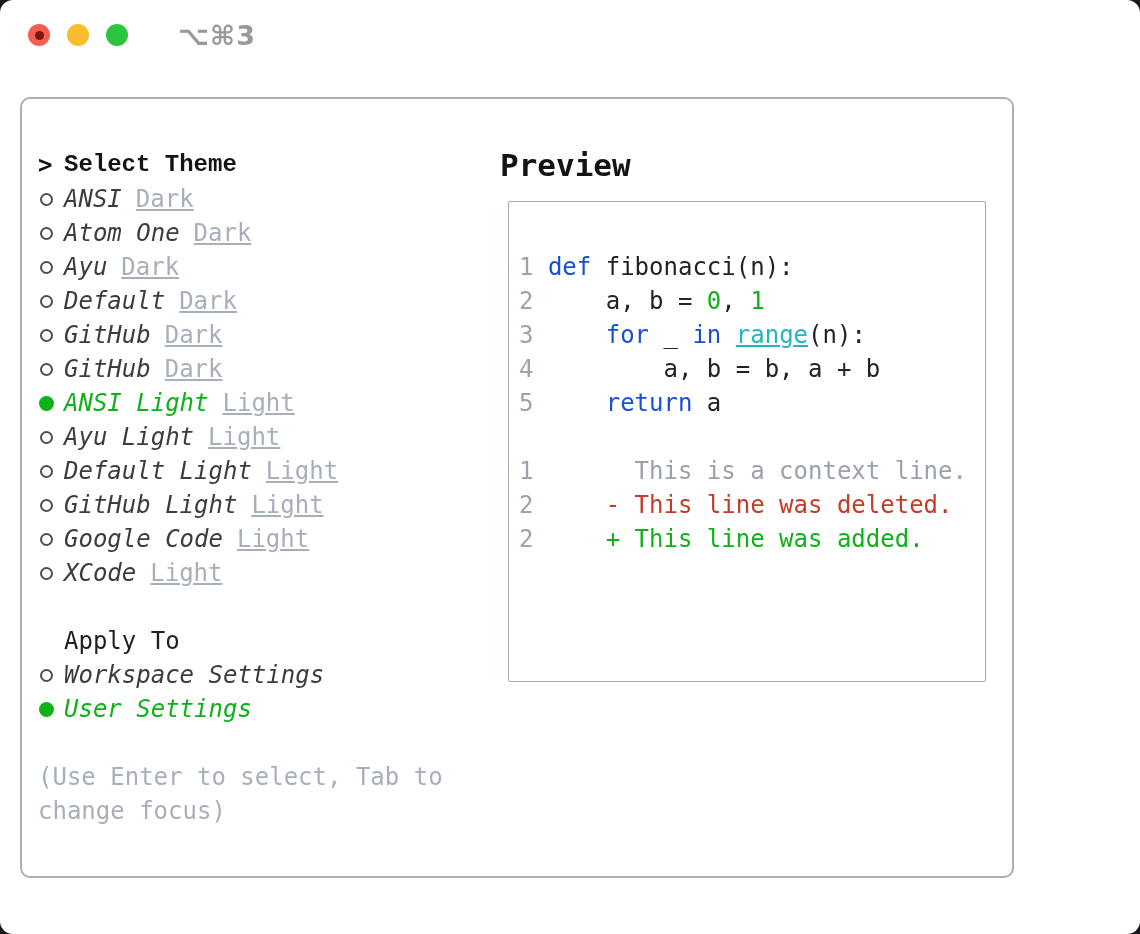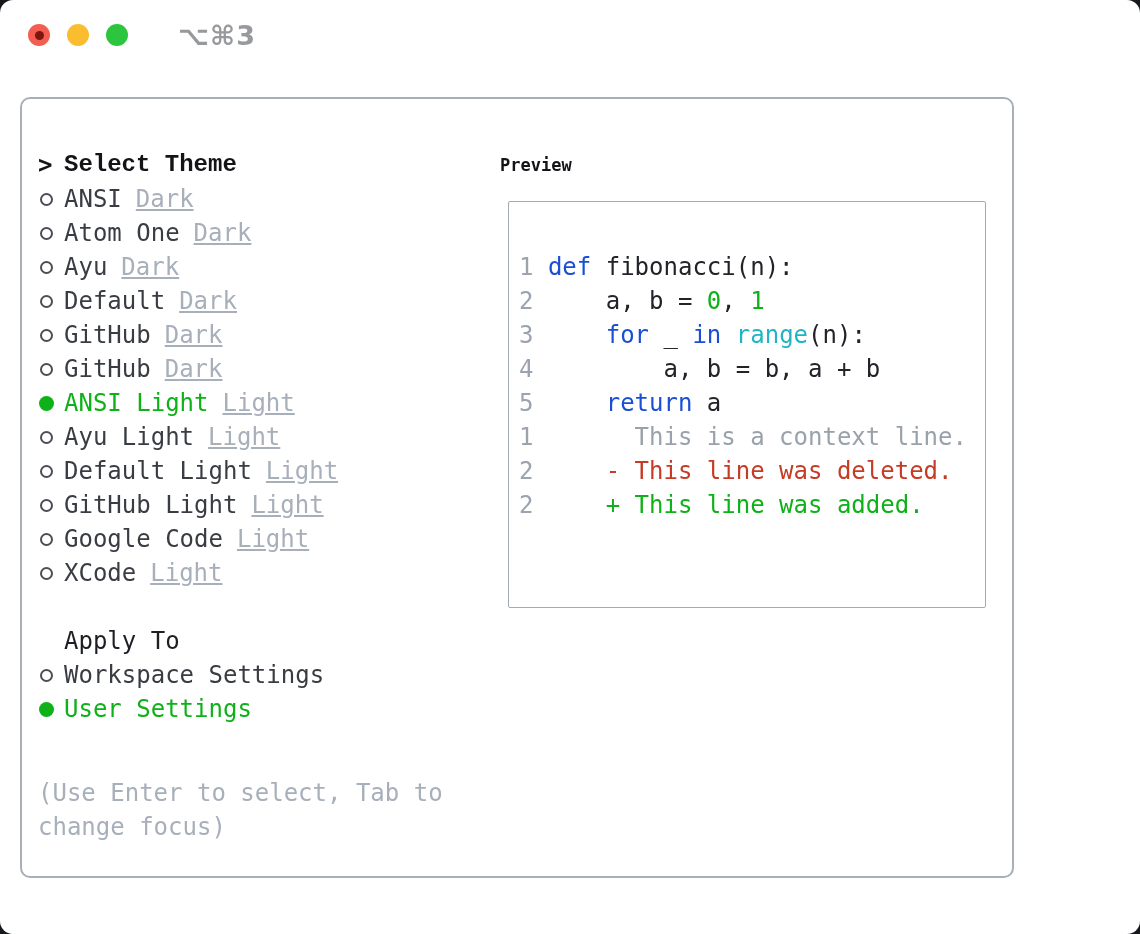--- a/index.html
+++ b/index.html
@@ -31,37 +31,37 @@
               font-size:24px; line-height:34px; }
   .row { display:flex; align-items:center; height:34px; white-space:pre; }
   .spacer { height:34px; }
   .marker { flex:0 0 26px; display:inline-flex; align-items:center; }
   .prompt { font-weight:bold; color:var(--titleBlack); }
   .title  { font-weight:bold; color:var(--titleBlack);font-family:Liberation Mono, monospace; }
   .apply-title { color:#1d1f24; }
   .bullet { width:13px; height:13px; border:2px solid var(--bulletGray);
             border-radius:50%; margin-left:2px; }
   .bullet.sel { width:15px; height:15px; border:none; background:var(--accentGreen); margin-left:1px; }
-  .label { color:var(--itemDark); }
+  .label { color:var(--itemDark);font-style:italic; }
   .label.sel { color:var(--accentGreen); }
   .variant { color:var(--mutedGray); margin-left:14px;text-decoration:underline; }
-  .help { margin-top:16px; width:430px; color:var(--mutedGray); line-height:34px; }
+  .help { margin-top:0; width:430px; color:var(--mutedGray); line-height:34px; }
 
   
   .preview-title { position:absolute; left:478px; top:49px; height:34px; line-height:34px;
-                   font-size:17px; font-weight:bold; color:var(--titleBlack); }
-  .preview-box { position:absolute; left:486px; top:102px; width:478px; height:407px;
+                   font-size:31px; font-weight:bold; color:var(--titleBlack); }
+  .preview-box { position:absolute; left:486px; top:102px; width:478px; height:481px;
                  border:1.5px solid var(--previewBorder); border-radius:2px;
                  padding:48px 0 0 10px; overflow:hidden; }
   .pre-row { height:34px; line-height:34px; font-size:24px; white-space:pre; }
-  #diff-lines { }
+  #diff-lines { margin-top:34px; }
   .ln    { color:var(--lineNumberGray); }
   .c-fg  { color:var(--textDark); }
   .c-kw  { color:var(--keywordBlue); }
-  .c-fn  { color:var(--functionCyan); }
+  .c-fn  { color:var(--functionCyan);text-decoration:underline; }
   .c-num { color:var(--accentGreen); }
   .c-ctx { color:var(--contextGray); }
   .c-del { color:var(--deletedRed); }
   .c-add { color:var(--accentGreen); }
 </style>
 </head>
 <body>
 
 <div class="window">
 

